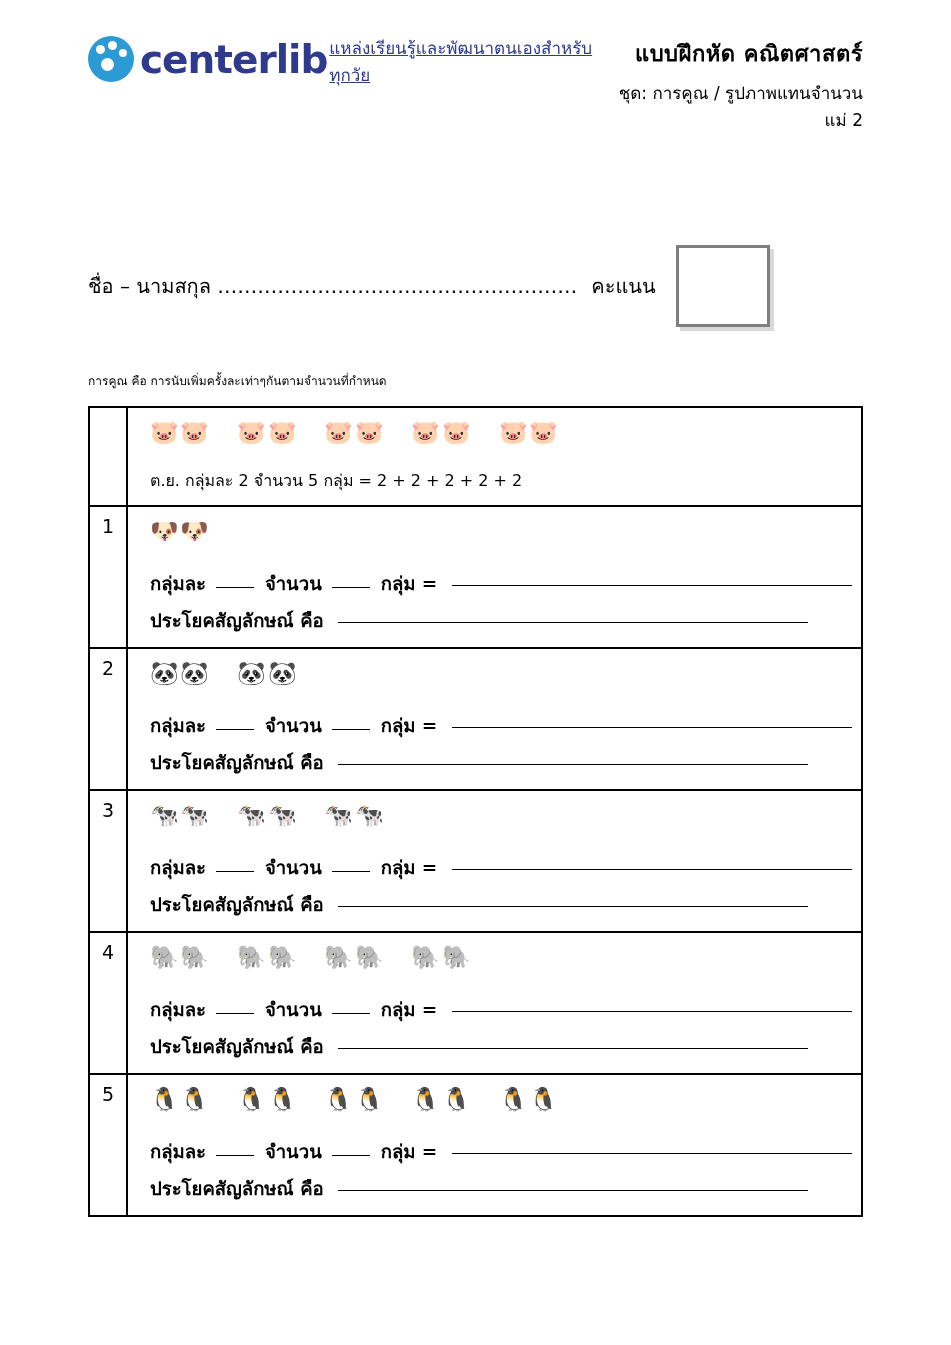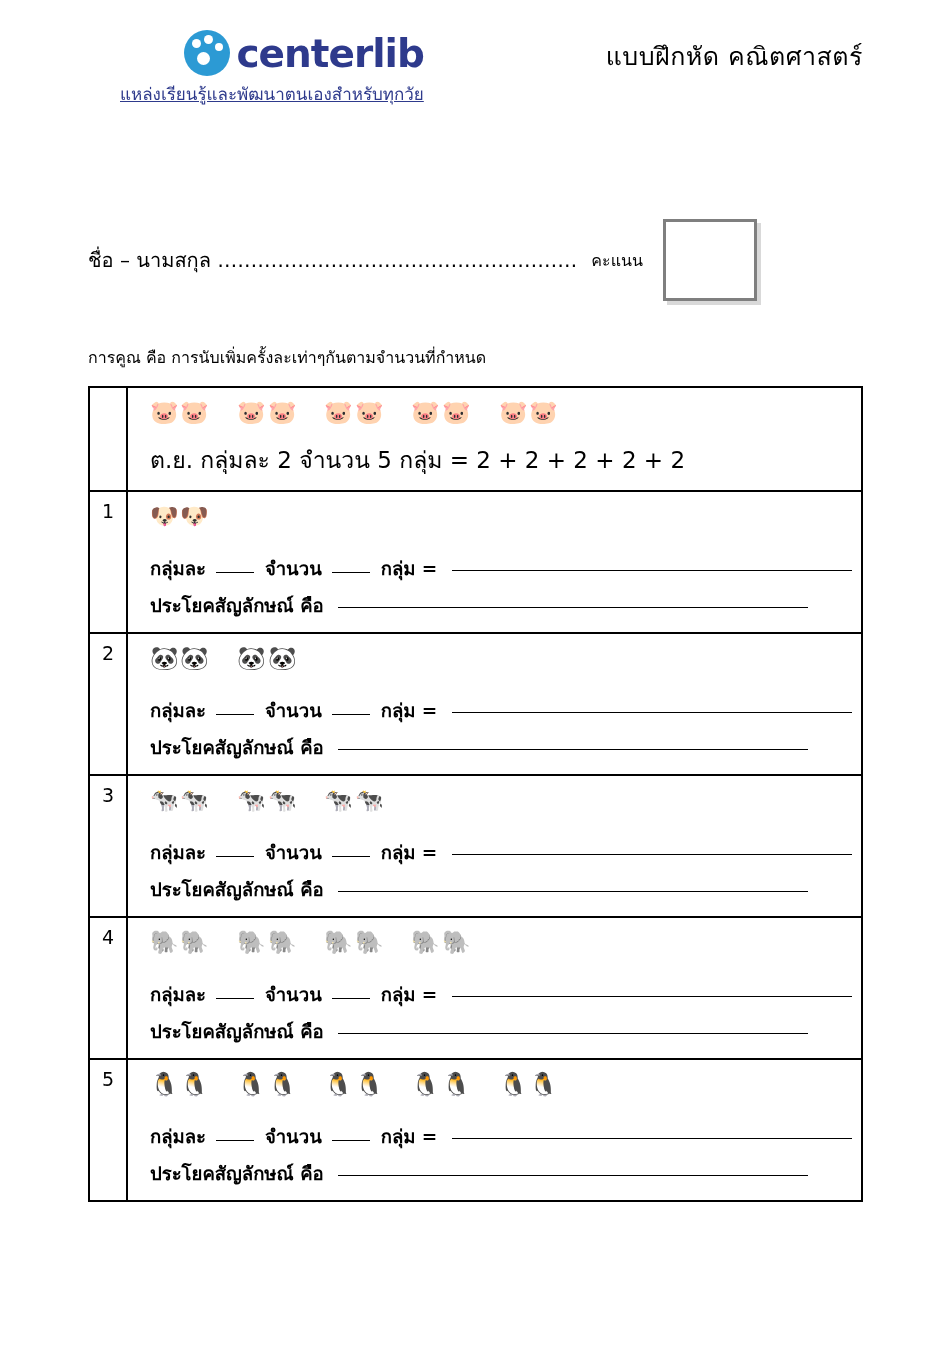--- a/index.html
+++ b/index.html
@@ -25,23 +25,21 @@
   
   .header {
     display: flex;
     align-items: flex-start;
     justify-content: space-between;
     padding: 30px 88px 0 88px;
     box-sizing: border-box;
   }
   .logo-block {
     display: flex;
-    flex-direction: column;
-    align-items: flex-end;
-    margin-left: 30px;
+    align-items: center;
   }
   .logo-row {
     display: flex;
     align-items: center;
   }
   .logo-mark {
     width: 46px;
     height: 46px;
     border-radius: 50%;
     background: #2c9ad4;
@@ -71,22 +69,22 @@
     color: #2e3a8c;
     margin-top: 4px;
     margin-left: 2px;
     text-decoration: underline;
   }
   .title-block {
     text-align: right;
     padding-top: 6px;
   }
   .doc-title {
-    font-size: 25px;
-    font-weight: normal;
+    font-size: 22px;
+    font-weight: bold;
     letter-spacing: 0.5px;
   }
   .doc-subtitle {
     font-size: 17px;
     margin-top: 8px;
   }
 
   
   .name-row {
     position: relative;
@@ -94,38 +92,38 @@
     padding: 0 88px;
     display: flex;
     align-items: center;
     box-sizing: border-box;
   }
   .name-label {
     font-size: 20px;
     white-space: nowrap;
   }
   .score-label {
-    font-size: 16px;
+    font-size: 20px;
     margin-left: 14px;
     white-space: nowrap;
   }
   .score-box {
     width: 94px;
     height: 82px;
     border: 3px solid #7f7f7f;
     margin-left: 20px;
     box-shadow: 4px 4px 0 #d9d9d9;
     box-sizing: border-box;
   }
 
   
   .definition {
     margin-top: 44px;
     padding: 0 88px;
-    font-size: 16px;
+    font-size: 12px;
   }
 
   
   .sheet {
     margin: 16px 88px 0 88px;
     border: 2px solid #000;
     box-sizing: border-box;
   }
   .row {
     display: flex;
@@ -170,21 +168,21 @@
     border-bottom: 1.5px solid #000;
     margin: 0 4px;
     vertical-align: 2px;
   }
   .blank-l {
     display: inline-block;
     border-bottom: 1.5px solid #000;
     margin-left: 8px;
     vertical-align: 4px;
   }
-  .ex-line { margin-top: 12px; font-size: 23px; }
+  .ex-line { margin-top: 18px; font-size: 16px; }
 </style>
 </head>
 <body>
 
 <div class="page">
 
   <div class="header">
     <div class="logo-block">
       <div class="logo-row">
         <div class="logo-mark">
@@ -192,20 +190,21 @@
           <div class="dot d2"></div>
           <div class="dot d3"></div>
           <div class="dot d4"></div>
         </div>
         <div class="logo-text"><span>center</span><span class="lib">lib</span></div>
       </div>
       <div class="logo-sub">แหล่งเรียนรู้และพัฒนาตนเองสำหรับทุกวัย</div>
     </div>
     <div class="title-block">
       <div class="doc-title">แบบฝึกหัด คณิตศาสตร์</div>
+      <div class="doc-subtitle">ชุด: การคูณ / รูปภาพแทนจำนวน แม่ 2</div>
     </div>
   </div>
 
   <div class="name-row">
     <div class="name-label">ชื่อ – นามสกุล ………………………………………………</div>
     <div class="score-label">คะแนน</div>
     <div class="score-box"></div>
   </div>
 
   <div class="definition">การคูณ คือ การนับเพิ่มครั้งละเท่าๆกันตามจำนวนที่กำหนด</div>

